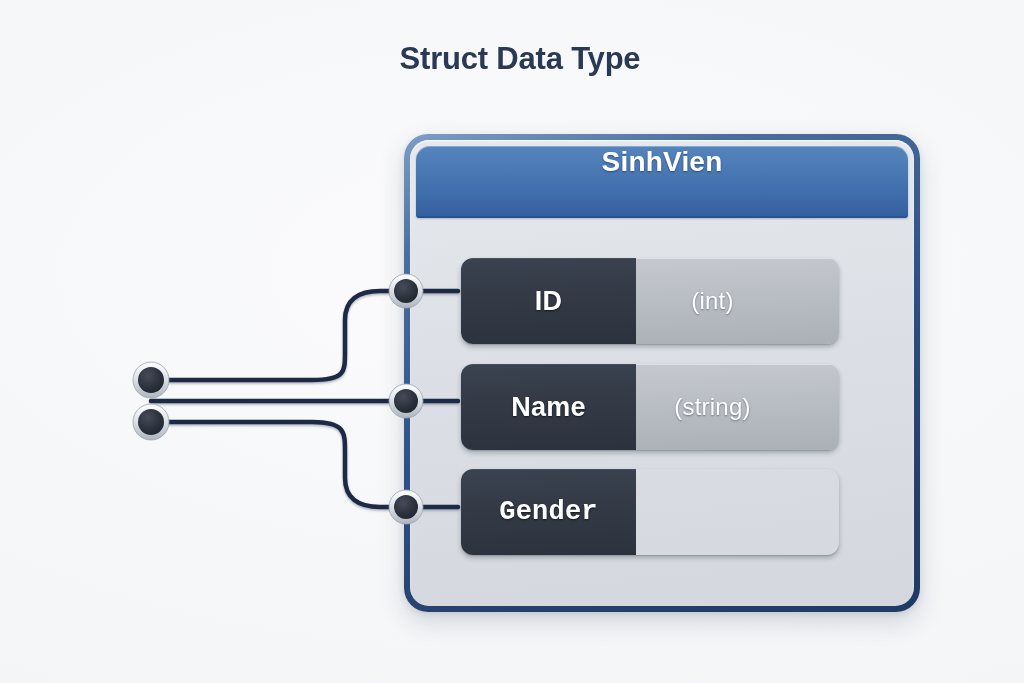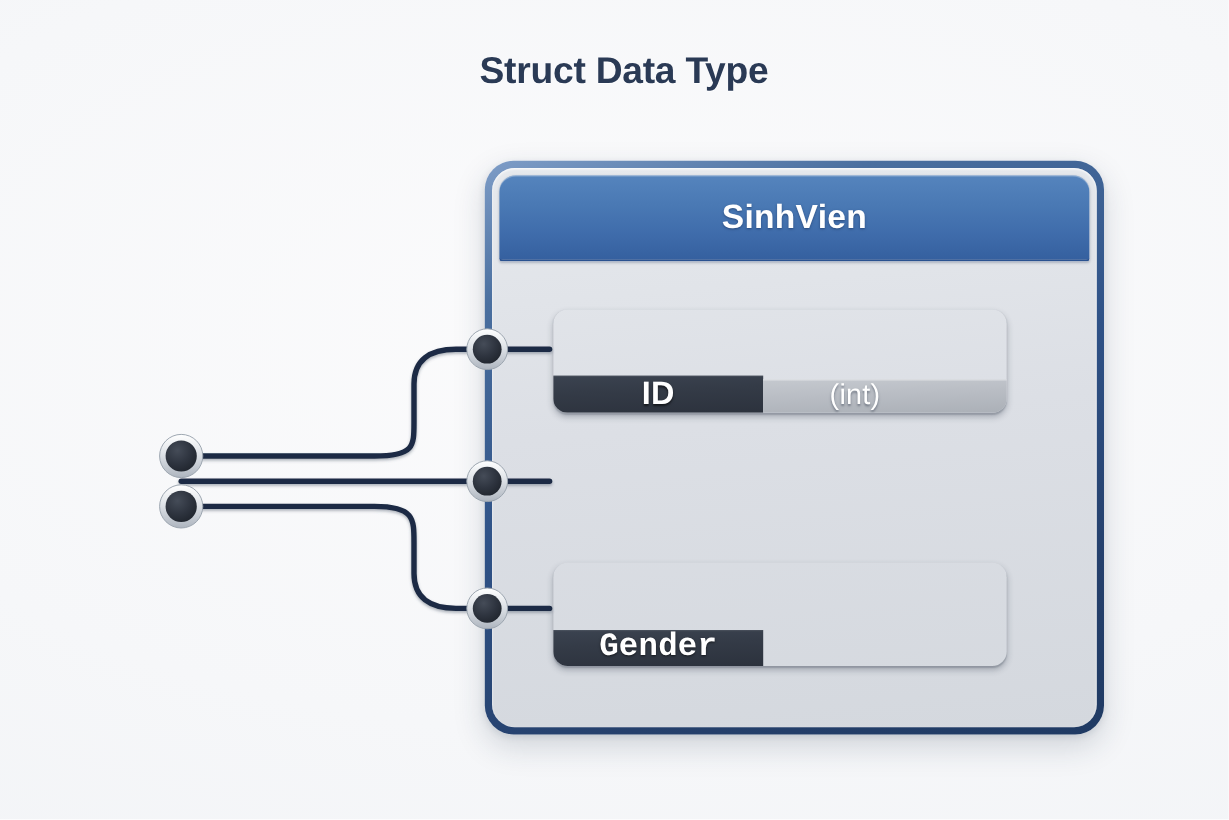--- a/index.html
+++ b/index.html
@@ -63,21 +63,20 @@
     top: 6px;
     right: 6px;
     height: 70px;
     border-radius: 14px 14px 3px 3px;
     background: linear-gradient(180deg, #5584bd 0%, #4a79b4 35%, #3f6cab 70%, #35609f 100%);
     border-bottom: 2px solid #2a5290;
     box-shadow:
       inset 0 1px 0 rgba(255,255,255,0.30),
       0 1px 2px rgba(20,40,75,0.25);
     display: flex;
-    align-items: center;
     justify-content: center;
   }
   #card-header-title {
     font-size: 28px;
     font-weight: bold;
     color: #ffffff;
     letter-spacing: 0.2px;
     text-shadow: 0 1px 2px rgba(20,40,80,0.55);
   }
   
@@ -85,21 +84,20 @@
     position: absolute;
     left: 51px;
     width: 378px;
     height: 86px;
     border-radius: 12px;
     overflow: hidden;
     display: flex;
     box-shadow:
       0 3px 5px rgba(40,50,65,0.30),
       0 1px 1px rgba(40,50,65,0.18);
-    align-items: flex-end;
   }
   .field-name {
     width: 175px;
     flex: 0 0 175px;
     display: flex;
     align-items: center;
     justify-content: center;
     background: linear-gradient(178deg, #3b4350 0%, #343b47 40%, #2c323d 100%);
     box-shadow: inset 0 1px 0 rgba(255,255,255,0.07);
   }
@@ -155,20 +153,28 @@
 
       <div class="field-row" id="row-0">
         <div class="field-name">
           <span>ID</span>
         </div>
         <div class="field-type">
           <span>(int)</span>
         </div>
       </div>
 
+      <div class="field-row" id="row-1">
+        <div class="field-name">
+          <span>Name</span>
+        </div>
+        <div class="field-type">
+          <span>(string)</span>
+        </div>
+      </div>
 
       <div class="field-row" id="row-2">
         <div class="field-name">
           <span>Gender</span>
         </div>
       </div>
 
     </div>
   </div>
 

